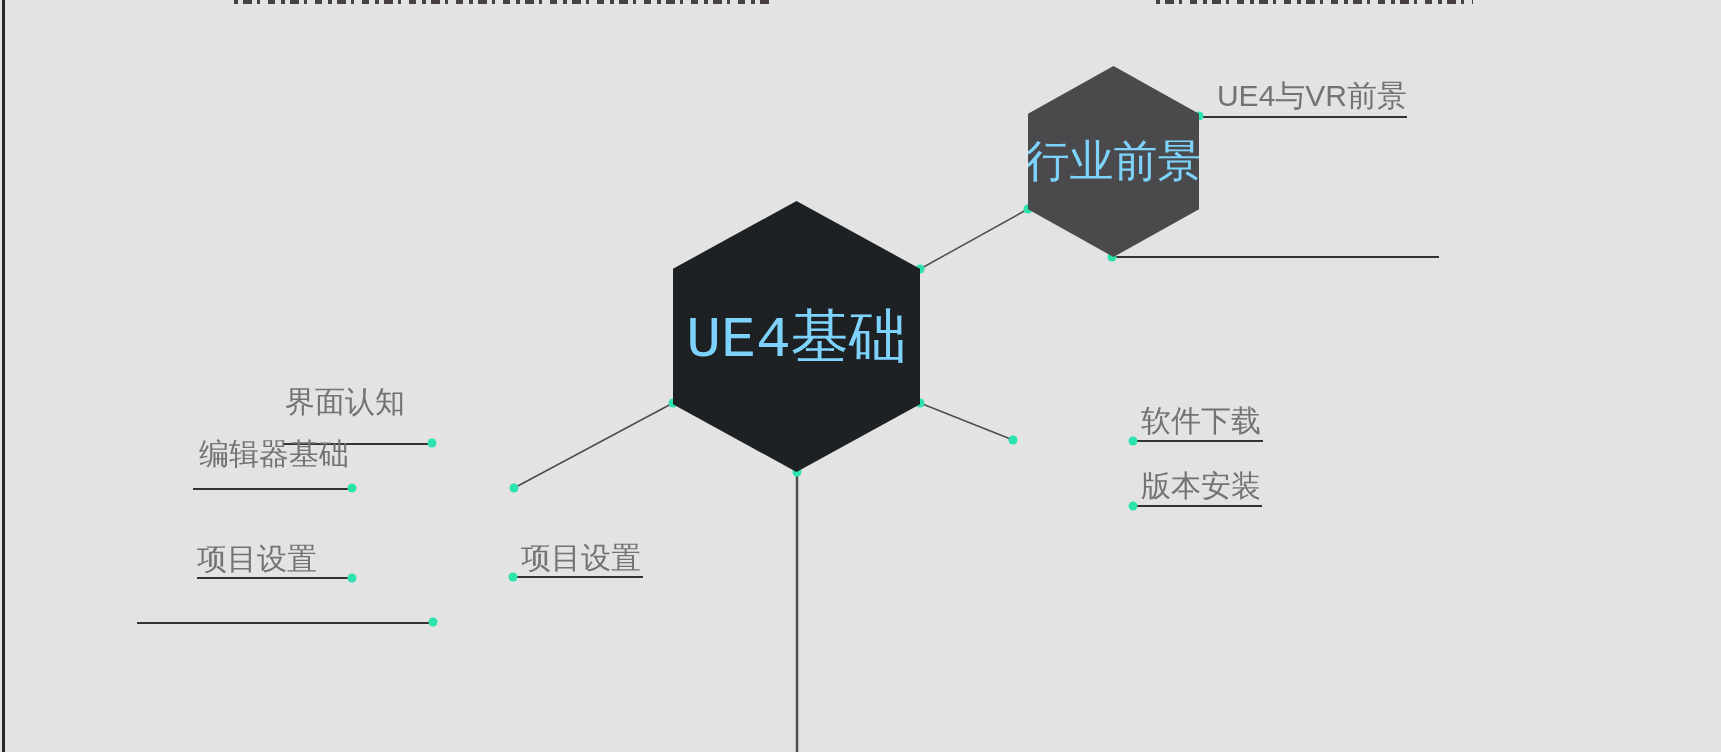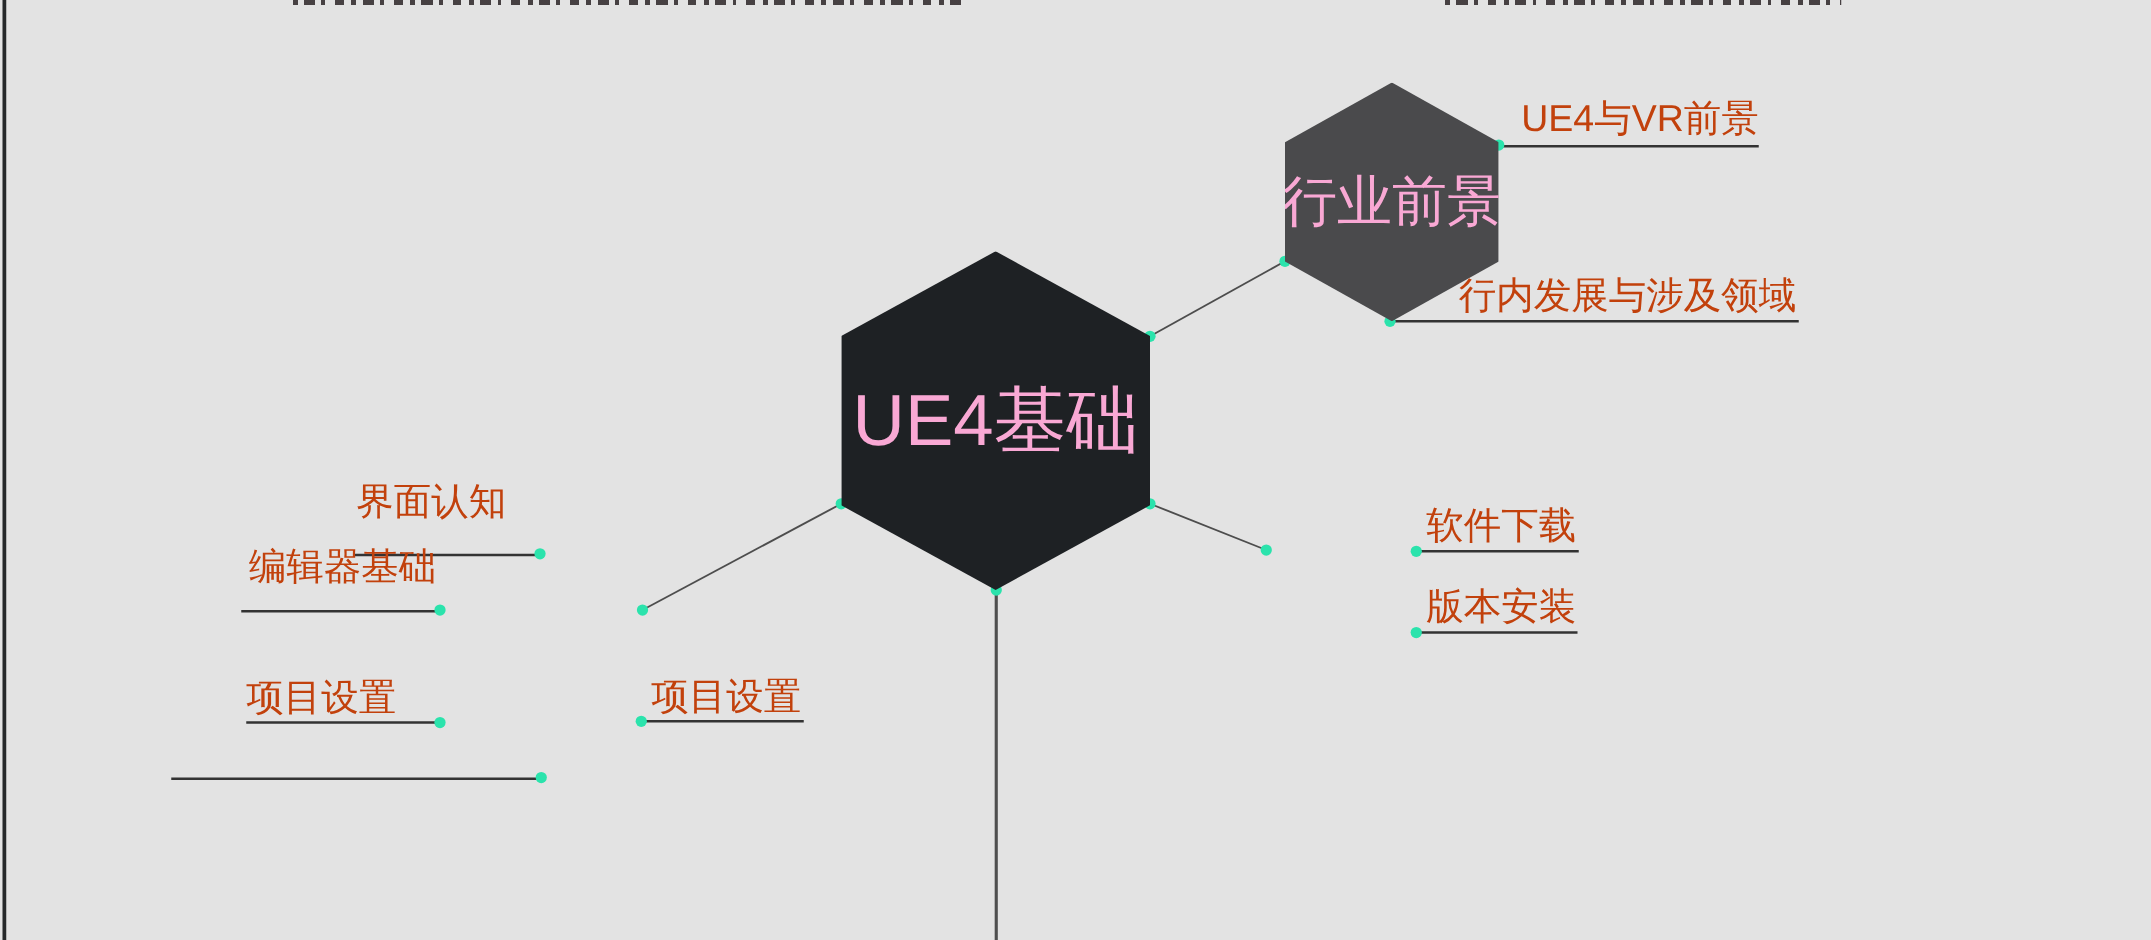--- a/index.html
+++ b/index.html
@@ -21,44 +21,44 @@
       #2b2426 9px 18px, transparent 18px 23px,
       #2b2426 23px 26px, transparent 26px 34px,
       #2b2426 34px 41px, transparent 41px 47px);
     opacity:.85;
   }
   #svg-overlay{position:absolute;left:0;top:0;}
   .hexagon{
     position:absolute;
     clip-path:polygon(50% 0%,100% 25%,100% 75%,50% 100%,0% 75%,0% 25%);
     display:flex;align-items:center;justify-content:center;
-    color:#f9a8d4;
+    color:#7dd3fc;
     white-space:nowrap;
     cursor:pointer;
   }
   .hex-root{
     left:673px;top:201px;width:247px;height:271px;
-    background:#1e2124;font-size:58px;
+    background:#1e2124;font-size:58px;font-family:Liberation Mono, monospace;
   }
   .hex-industry{
     left:1028px;top:66px;width:171px;height:191px;
     background:#4a4a4c;font-size:44px;
   }
   .hex-software{
     left:1013px;top:405px;width:120px;height:135px;
     background:#4a4a4c;font-size:45px;
   }
   .hex-cognition{
     left:352px;top:443px;width:162px;height:179px;
     background:#4a4a4c;font-size:40px;
   }
   .leaf{
     position:absolute;
     font-size:30px;line-height:35px;
-    color:#c2410c;
+    color:#737373;
     white-space:nowrap;
     cursor:pointer;
   }
   .leaf.r{text-align:right;}
 </style>
 </head>
 <body>
 
 <div id="canvas">
 
@@ -112,21 +112,20 @@
     <span>UE4基础</span>
   </div>
 
   <div class="hexagon hex-industry">
     <span>行业前景</span>
   </div>
 
 
 
   <div class="leaf r" style="left:1107px;top:78px;width:300px;">UE4与VR前景</div>
-  <div class="leaf" style="left:1167px;top:219px;">行内发展与涉及领域</div>
 
   <div class="leaf" style="left:1141px;top:403px;">软件下载</div>
   <div class="leaf" style="left:1141px;top:468px;">版本安装</div>
 
   <div class="leaf r" style="left:205px;top:384px;width:200px;">界面认知</div>
   <div class="leaf r" style="left:149px;top:436px;width:200px;">编辑器基础</div>
   <div class="leaf r" style="left:117px;top:541px;width:200px;">项目设置</div>
   <div class="leaf" style="left:521px;top:540px;">项目设置</div>
 
 </div>

